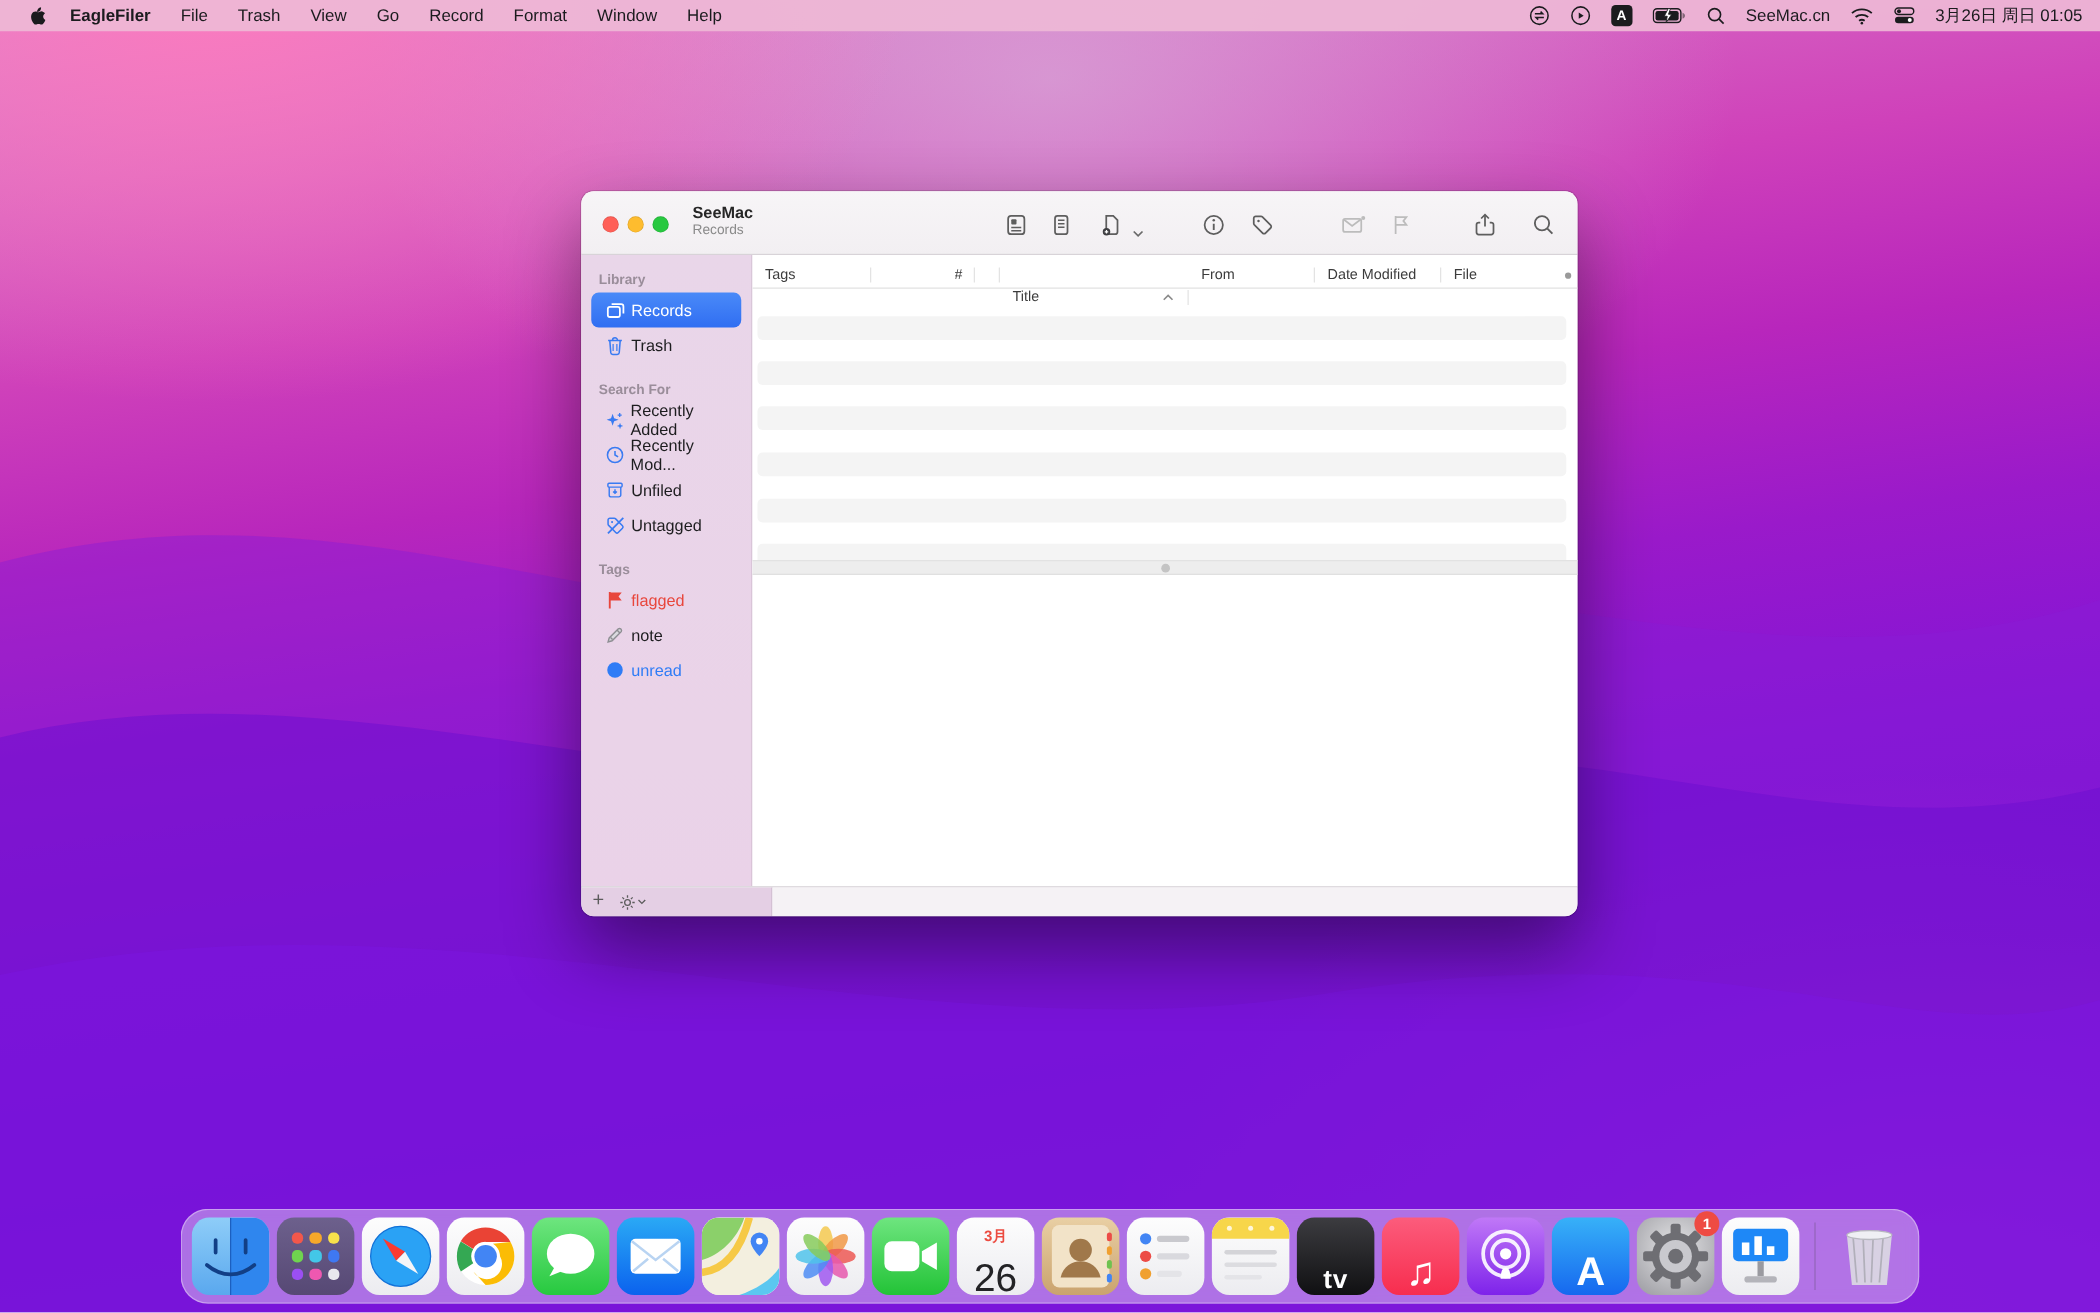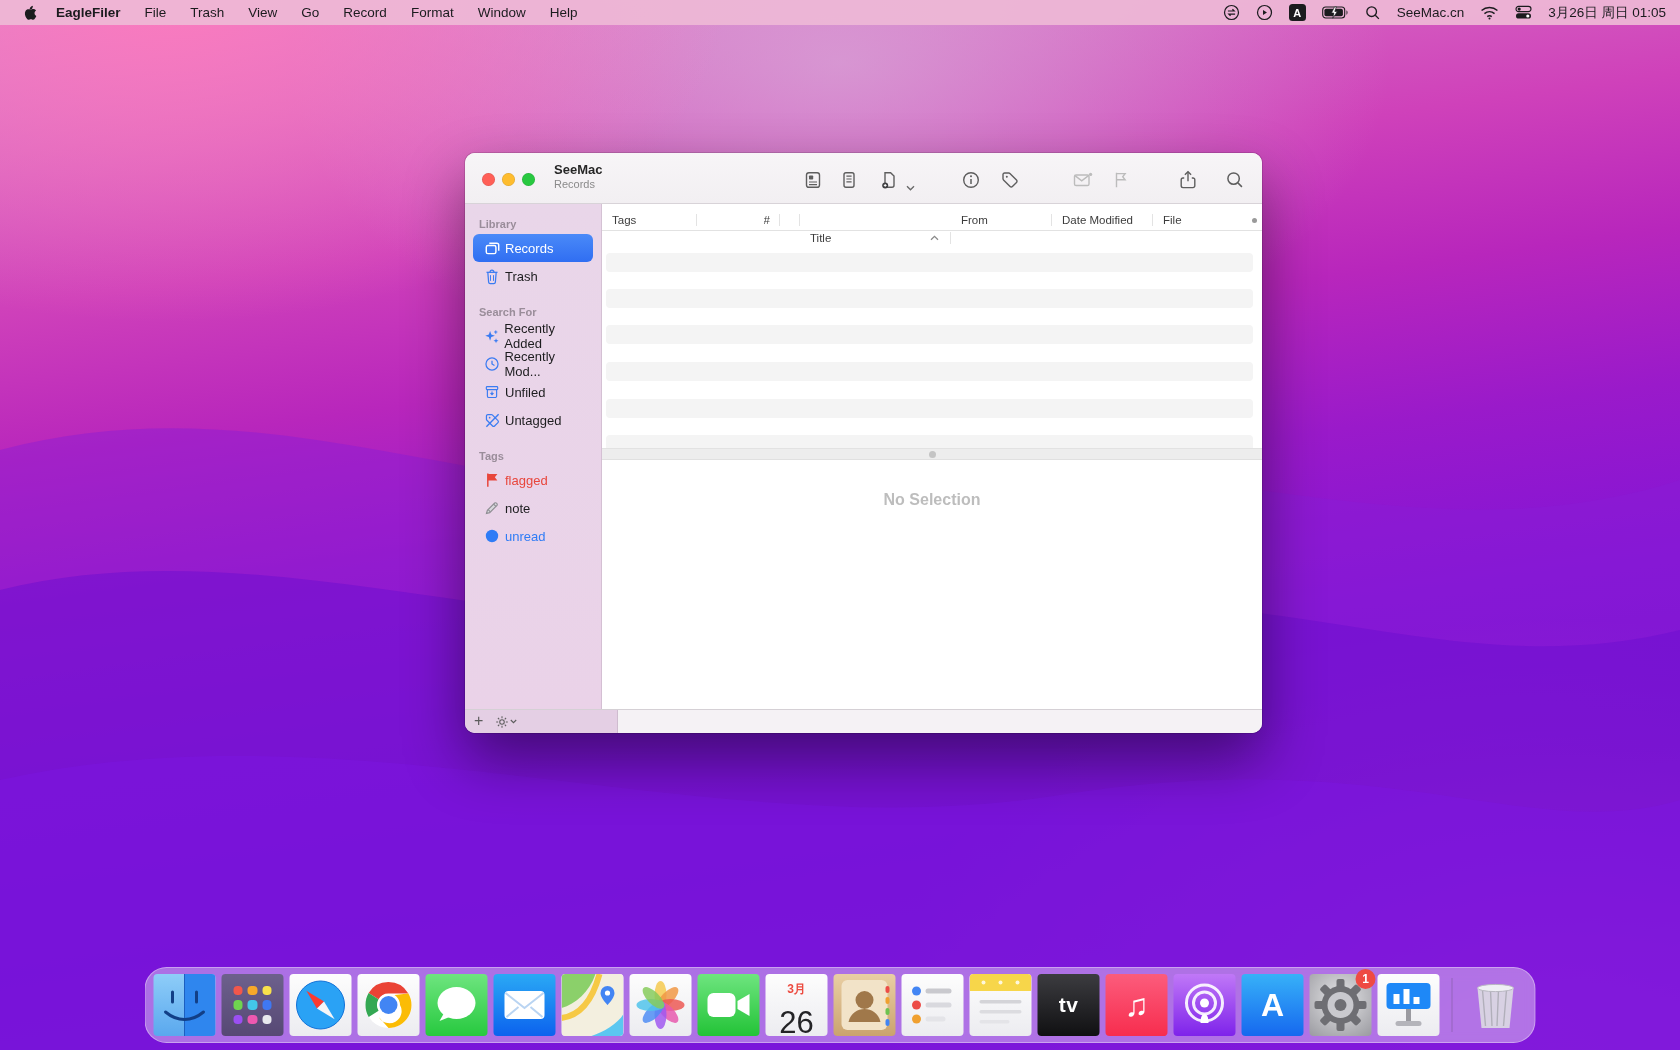--- a/index.html
+++ b/index.html
@@ -115,21 +115,21 @@
 
   
   .dock{
     position:absolute; left:50%; transform:translateX(-50%); bottom:7px; height:76px;
     background:rgba(246,240,246,.42); border:1px solid rgba(255,255,255,.35);
     border-radius:22px; display:flex; align-items:center; padding:0 8px; gap:6px;
     backdrop-filter:blur(6px);
   }
   .dock-sep{ width:1px; height:54px; background:rgba(60,60,60,.25); margin:0 6px; }
   .dicon{ width:62px; height:62px; border-radius:14px; position:relative; overflow:visible; flex:0 0 auto; }
-  .dicon .sq{ position:absolute; inset:0; border-radius:4px; overflow:hidden; }
+  .dicon .sq{ position:absolute; inset:0; border-radius:14px; overflow:hidden;align-items:flex-end; }
   .badge{ position:absolute; top:-5px; right:-4px; min-width:20px; height:20px; border-radius:10px;
     background:#ee4b43; color:#fff; font-size:12px; font-weight:700;
     display:flex; align-items:center; justify-content:center; padding:0 5px; z-index:3; }
 
   .ic-finder{ background:linear-gradient(#8ecdf8,#5aa8ee); }
   .ic-launchpad{ background:linear-gradient(rgba(88,92,110,.75),rgba(58,60,78,.75)); }
   .ic-white{ background:linear-gradient(#fdfdfd,#ececf0); }
   .ic-messages{ background:linear-gradient(#6ee57f,#27c93f); }
   .ic-mail{ background:linear-gradient(#2aa9f5,#0b62ee); }
   .ic-facetime{ background:linear-gradient(#6ee57f,#23c337); }
@@ -440,23 +440,20 @@
         <div class="stripe" style="top:94px"></div>
         <div class="stripe" style="top:131px"></div>
         <div class="stripe" style="top:168px"></div>
         <div class="stripe" style="top:204px"></div>
       </div>
 
       <div class="splitter">
         <span class="knob"></span>
       </div>
 
-      <div class="preview">
-        <div class="no-sel">No Selection</div>
-      </div>
     </div>
   </div>
 
   <div class="bottombar">
     <div class="bb-left">
       <span class="bb-plus">+</span>
       <span class="bb-gear">
         <svg width="14" height="14" viewBox="0 0 16 16" fill="none" stroke="#5c5c5c" stroke-width="1.2">
           <circle cx="8" cy="8" r="2.6"></circle>
           <path d="M8 1.4v2.2M8 12.4v2.2M1.4 8h2.2M12.4 8h2.2M3.3 3.3l1.6 1.6M11.1 11.1l1.6 1.6M12.7 3.3l-1.6 1.6M4.9 11.1l-1.6 1.6"></path>

